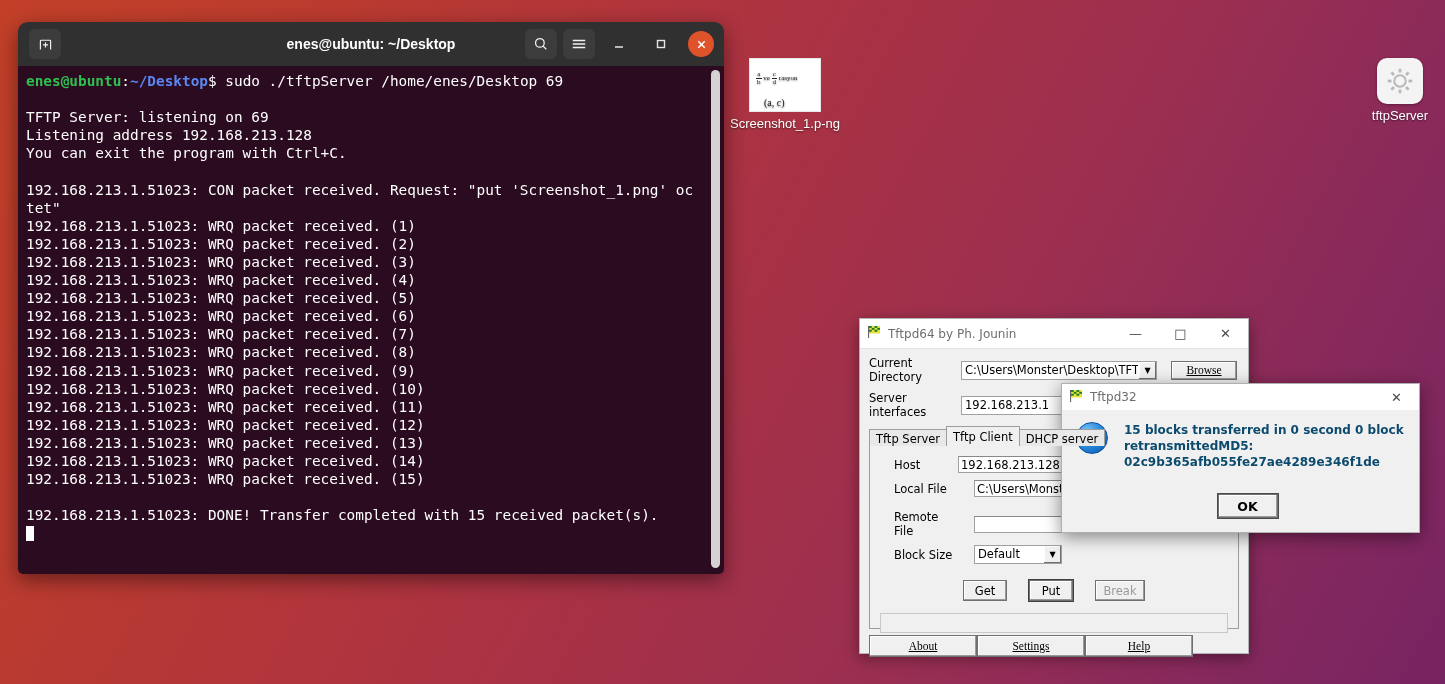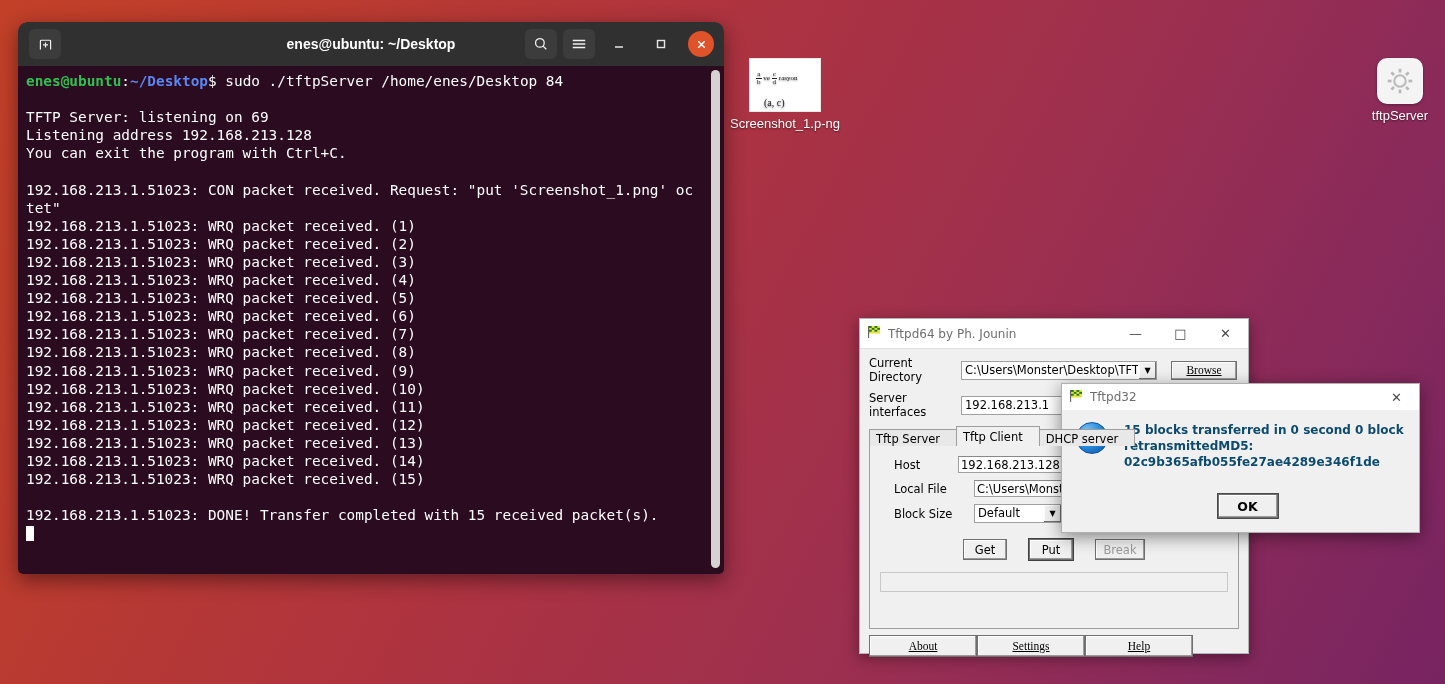--- a/index.html
+++ b/index.html
@@ -234,21 +234,21 @@
   }
   .btn95.disabled { color: #9a9a9a; }
   .btn95.default { box-shadow: inset -1px -1px 0 #9a9a9a, inset 1px 1px 0 #ffffff, 0 0 0 1px #404040; }
   .ul { text-decoration: underline; font-family: Liberation Serif, serif; }
 
   .tabstrip { display: flex; align-items: flex-end; margin: 2px 0 0 0; height: 20px; position: relative; z-index: 3;}
   .tab {
     border: 1px solid #9d9d9d;
     border-bottom: none;
     background: #e8e8e8;
-    padding: 2px 16px 2px 6px;
+    padding: 2px 6px 2px 6px;
     font-size: 11.5px;
     margin-right: -1px;
     height: 17px;
     box-sizing: border-box;
   }
   .tab.active {
     background: #f0f0f0;
     height: 20px;
     padding-top: 3px;
     position: relative;
@@ -409,21 +409,21 @@
         <div class="close-btn">
           <svg width="11" height="11" viewBox="0 0 12 12" stroke="#ffffff" stroke-width="1.7">
             <line x1="2.5" y1="2.5" x2="9.5" y2="9.5"></line>
             <line x1="9.5" y1="2.5" x2="2.5" y2="9.5"></line>
           </svg>
         </div>
       </div>
     </div>
 
     <div id="term-body">
-      <div id="term-text"><span class="t-green">enes@ubuntu</span><span class="t-white">:</span><span class="t-blue">~/Desktop</span><span class="t-white">$</span><span class="t-white"> sudo ./tftpServer /home/enes/Desktop 84</span>
+      <div id="term-text"><span class="t-green">enes@ubuntu</span><span class="t-white">:</span><span class="t-blue">~/Desktop</span><span class="t-white">$</span><span class="t-white"> sudo ./tftpServer /home/enes/Desktop 69</span>
 <span class="t-white"></span>
 <span class="t-white">TFTP Server: listening on 69</span>
 <span class="t-white">Listening address 192.168.213.128</span>
 <span class="t-white">You can exit the program with Ctrl+C.</span>
 <span class="t-white"></span>
 <span class="t-white">192.168.213.1.51023: CON packet received. Request: "put 'Screenshot_1.png' oc</span>
 <span class="t-white">tet"</span>
 <span class="t-white">192.168.213.1.51023: WRQ packet received. (1)</span>
 <span class="t-white">192.168.213.1.51023: WRQ packet received. (2)</span>
 <span class="t-white">192.168.213.1.51023: WRQ packet received. (3)</span>
@@ -500,20 +500,24 @@
         <div class="frow">
           <span class="flabel" style="width:78px;padding-left:14px;box-sizing:border-box">Host</span>
           <div class="finput" style="width:232px">192.168.213.128</div>
         </div>
 
         <div class="frow">
           <span class="flabel" style="width:78px;padding-left:14px;box-sizing:border-box">Local File</span>
           <div class="finput" style="width:232px;margin-left:16px">C:\Users\Monster\D</div>
         </div>
 
+        <div class="frow" style="margin-top:13px">
+          <span class="flabel" style="width:78px;padding-left:14px;box-sizing:border-box">Remote File</span>
+          <div class="finput" style="width:232px;margin-left:16px"></div>
+        </div>
 
         <div class="frow">
           <span class="flabel" style="width:78px;padding-left:14px;box-sizing:border-box">Block Size</span>
           <div class="fcombo" style="width:88px;margin-left:16px">
             <span class="txt">Default</span>
             <span class="arrow">▼</span>
           </div>
         </div>
 
         <div style="display:flex;justify-content:center;gap:22px;margin-top:16px">

